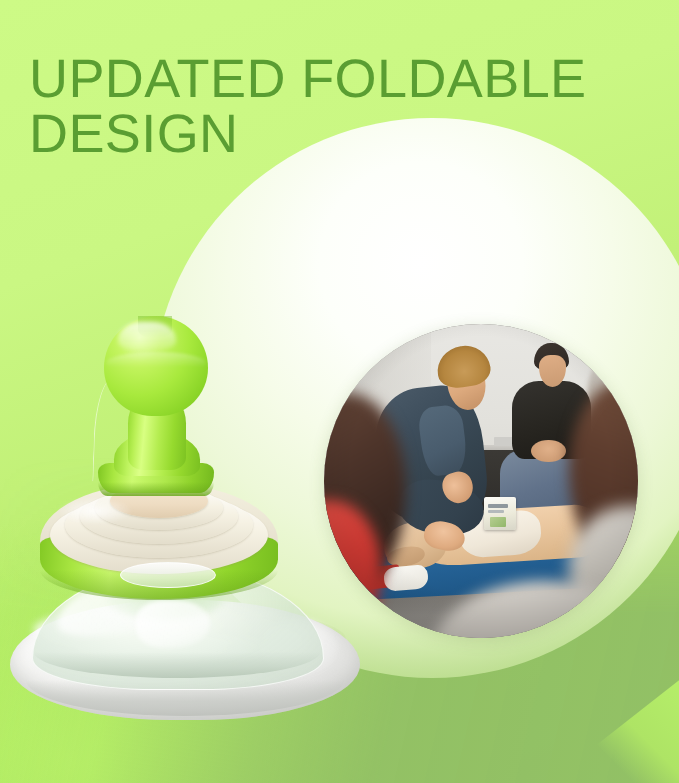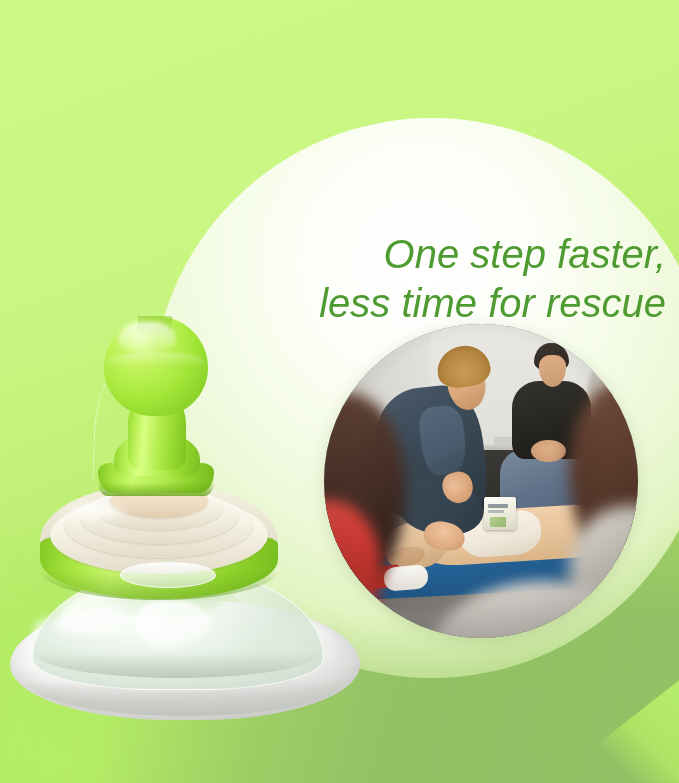--- a/index.html
+++ b/index.html
@@ -561,23 +561,22 @@
 <body>
 
 <div class="ad-canvas">
 
   <div class="bg-base"></div>
   <div class="bg-bright-left"></div>
   <div class="bg-muted-lower"></div>
   <div class="bg-corner-wedge"></div>
   <div class="bg-white-orb"></div>
 
-
-  <p class="subheadline">One step faster,
-less time for rescue</p>
+  <h1 class="headline">UPDATED FOLDABLE DESIGN</h1>
+
 
   <div class="photo-circle">
     <div class="photo-inner">
       <div class="ph-wall"></div>
       <div class="ph-wall-shade"></div>
       <div class="ph-floor"></div>
       <div class="ph-desk-top"></div>
       <div class="ph-desk-paper"></div>
       <div class="ph-desk"></div>
 

